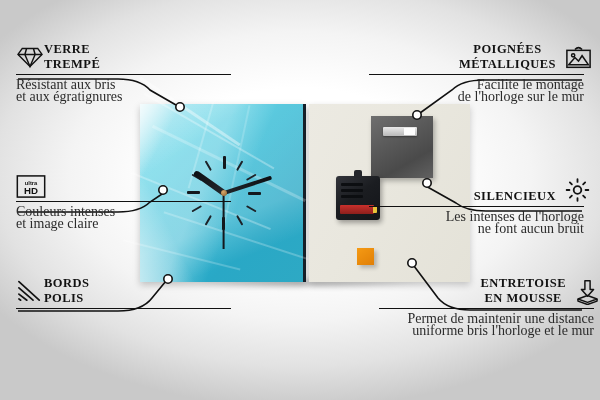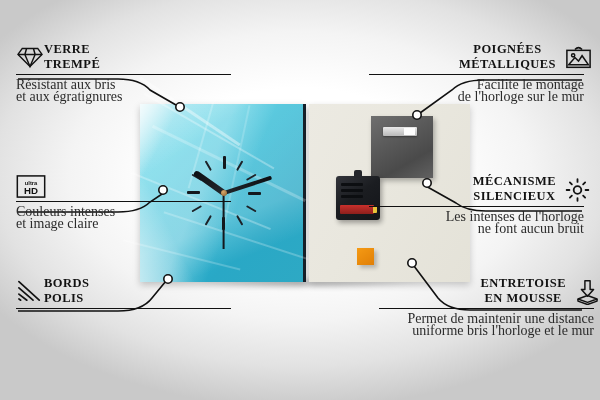--- a/index.html
+++ b/index.html
@@ -275,21 +275,21 @@
     </div>
     <div class="rule"></div>
     <div class="desc">
       <span>Facilite le montage</span><br><span>de l'horloge sur le mur</span>
     </div>
   </div>
 
   <div class="callout right" style="left:369px;top:174px;">
     <div class="row">
       <span class="title">
-        <span>MÉCANISME</span><br><span>SILENCIEUX</span>
+        <br><span>SILENCIEUX</span>
       </span>
       <span class="ico">
         <svg viewBox="0 0 30 30" width="27" height="26" fill="none" stroke="#121212" stroke-width="2.1" stroke-linecap="round">
           <circle cx="15" cy="15" r="4.4"></circle>
           <path d="M15 2.5v3.2M15 24.3v3.2M2.5 15h3.2M24.3 15h3.2M6.2 6.2l2.3 2.3M21.5 21.5l2.3 2.3M23.8 6.2l-2.3 2.3M8.5 21.5l-2.3 2.3"></path>
         </svg>
       </span>
     </div>
     <div class="rule"></div>
     <div class="desc">

